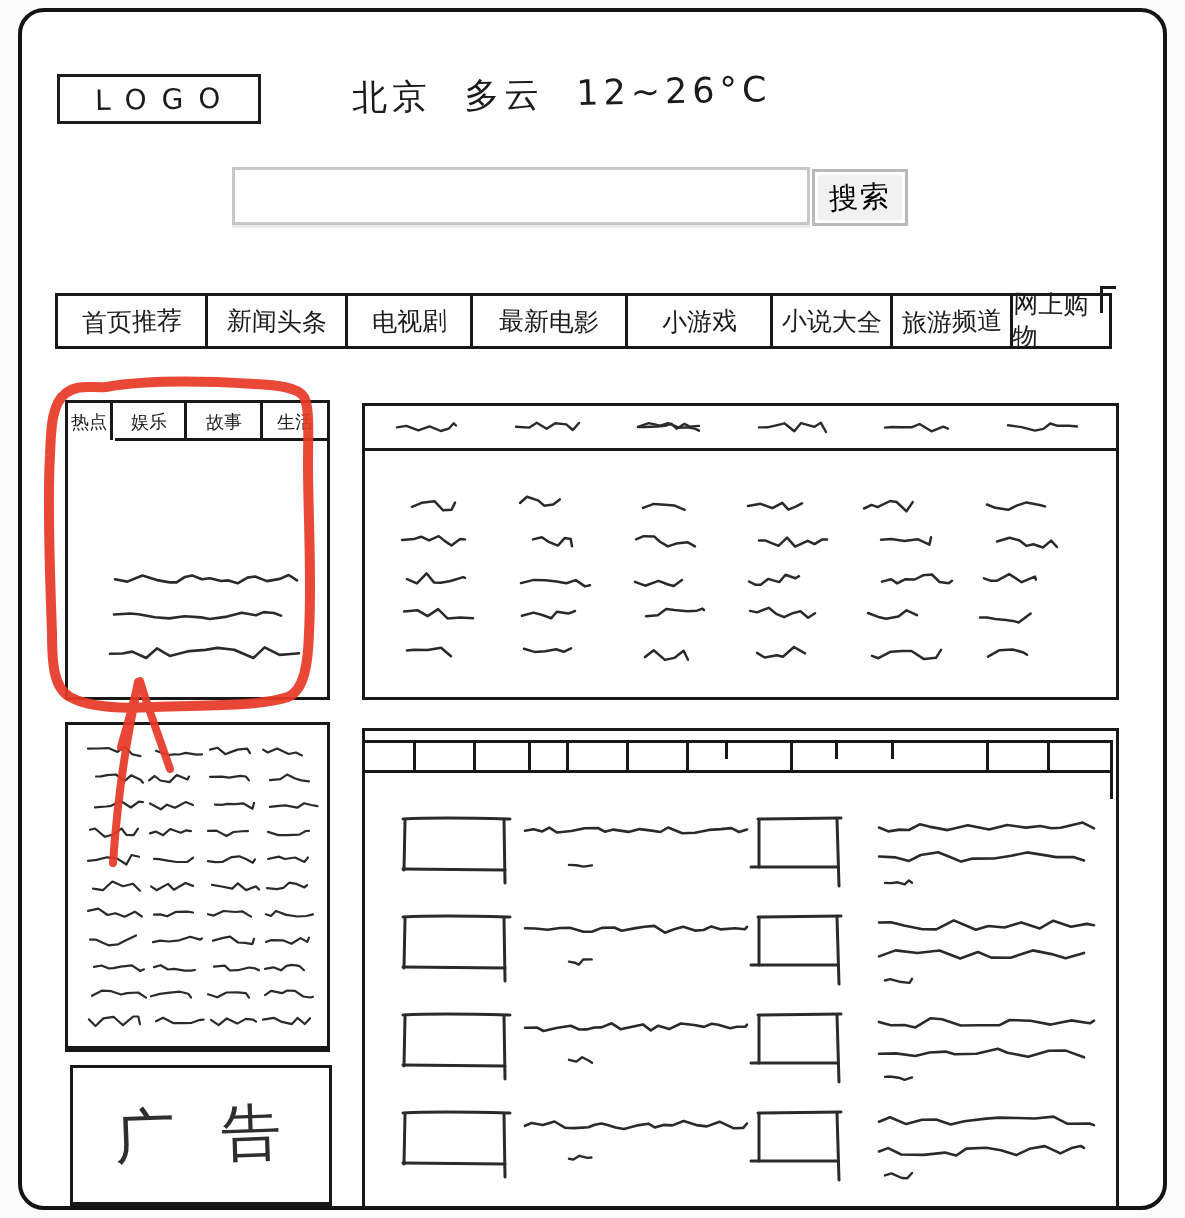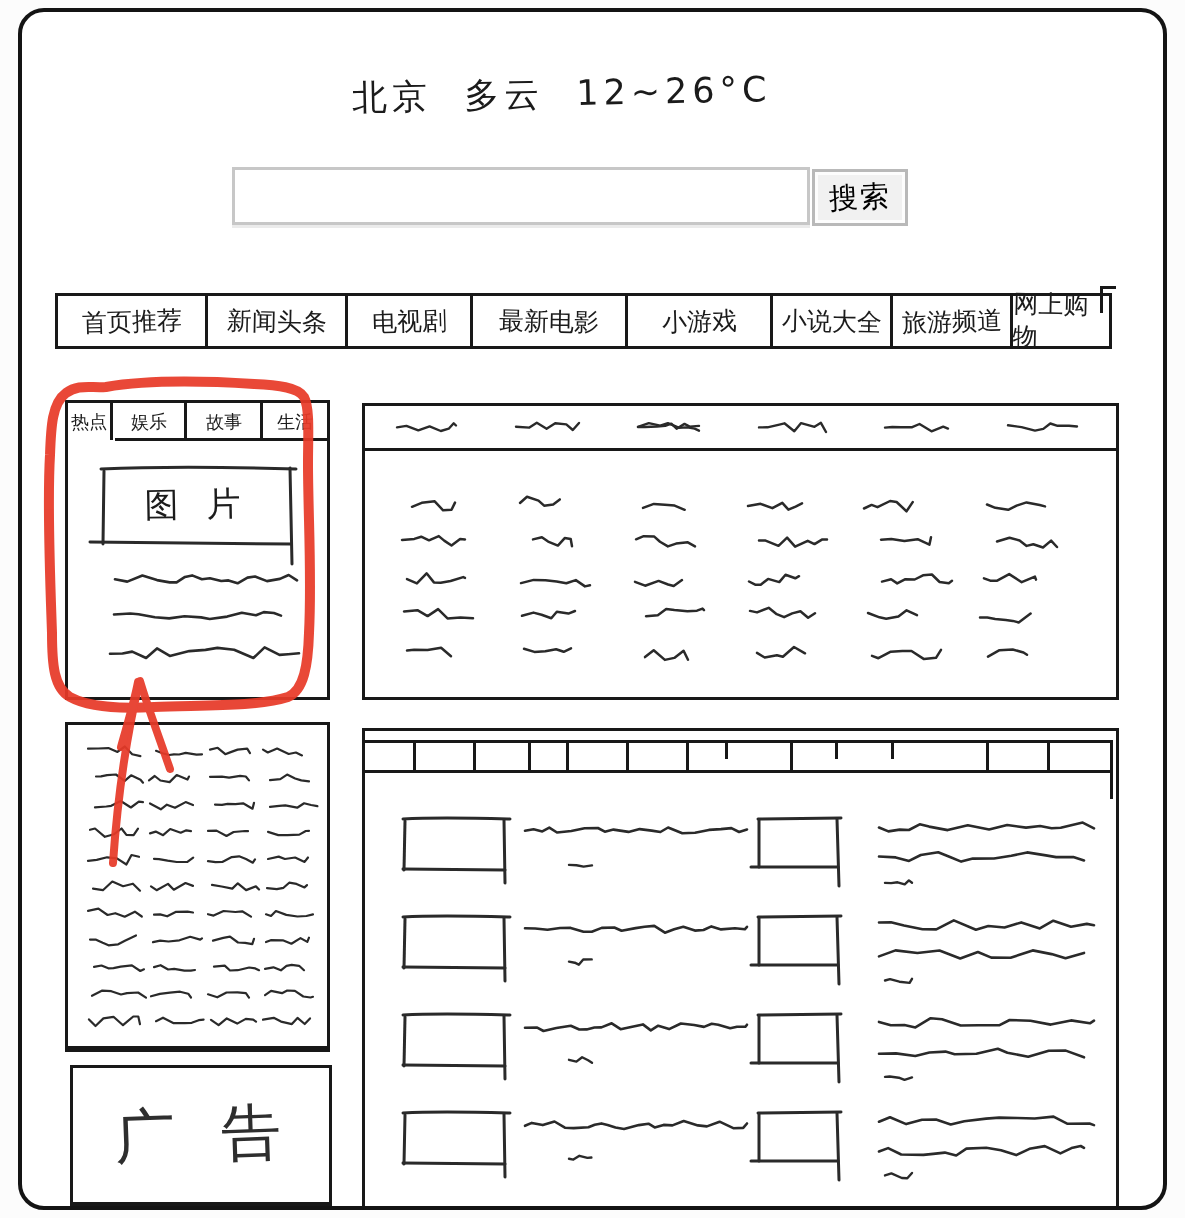--- a/index.html
+++ b/index.html
@@ -95,20 +95,23 @@
   .item .thumb{flex:0 0 auto;cursor:pointer;}
   .item .lines{display:flex;flex-direction:column;}
   .lines .l1{height:16px;cursor:pointer;}
   .lines .meta{height:10px;}
 </style>
 </head>
 <body>
 
 <div id="page">
 
+  <div class="logo-box">
+    <span>LOGO</span>
+  </div>
   <div class="weather">北京 多云 12~26°C</div>
 
   <input class="search-input" type="text" placeholder="" style="">
   <button class="search-button">
     <span>搜索</span>
   </button>
 
   <div class="nav">
     <div class="nav-cell" style="flex:0 0 150px">
         <span>首页推荐</span>
@@ -146,29 +149,20 @@
           <span>娱乐</span>
         </div>
       <div class="tab" style="width:76px">
           <span>故事</span>
         </div>
       <div class="tab" style="width:64px">
           <span>生活</span>
         </div>
     </div>
     <div class="tabs-underline"></div>
-    <div class="pic-box">
-        <svg width="183" height="77" class="skrect">
-          <path d="M -2 3 C 60 0 130 1 193 3" fill="none" stroke="#2a2a2a" stroke-width="3" stroke-linecap="round" stroke-linejoin="round"></path>
-          <path d="M 187 2 L 189 98" fill="none" stroke="#2a2a2a" stroke-width="3" stroke-linecap="round" stroke-linejoin="round"></path>
-          <path d="M -13 76 L 188 78" fill="none" stroke="#2a2a2a" stroke-width="3" stroke-linecap="round" stroke-linejoin="round"></path>
-          <path d="M 1 5 L 0 78" fill="none" stroke="#2a2a2a" stroke-width="3" stroke-linecap="round" stroke-linejoin="round"></path>
-        </svg>
-      <span class="lbl">图片</span>
-    </div>
     <div class="p-line" style="left:45px;top:168px;width:185px">
         <svg width="185" height="16" class="squig">
           <path d="M 2 8.3 L 14.3 10.6 L 29.4 4.5 L 44.0 9.1 L 56.7 11.4 L 63.6 11.4 L 72.0 5.9 L 79.1 4.4 L 88.9 8.3 L 96.9 7.3 L 108.3 10.0 L 115.5 9.4 L 124.6 12.3 L 134.5 6.6 L 142.0 5.5 L 154.0 10.1 L 166.9 7.9 L 175.7 4.0 L 184.0 9.4" fill="none" stroke="#2a2a2a" stroke-width="2.6" stroke-linecap="round" stroke-linejoin="round"></path>
         </svg>
       </div>
     <div class="p-line" style="left:44px;top:204px;width:170px">
         <svg width="170" height="16" class="squig">
           <path d="M 2 7.5 L 18.3 6.5 L 26.5 7.2 L 42.9 10.3 L 57.2 11.4 L 72.5 9.2 L 89.1 10.4 L 97.7 12.0 L 115.2 9.6 L 129.8 5.8 L 144.0 8.3 L 151.8 5.1 L 161.9 6.0 L 169.0 8.6" fill="none" stroke="#2a2a2a" stroke-width="2.6" stroke-linecap="round" stroke-linejoin="round"></path>
         </svg>
       </div>

